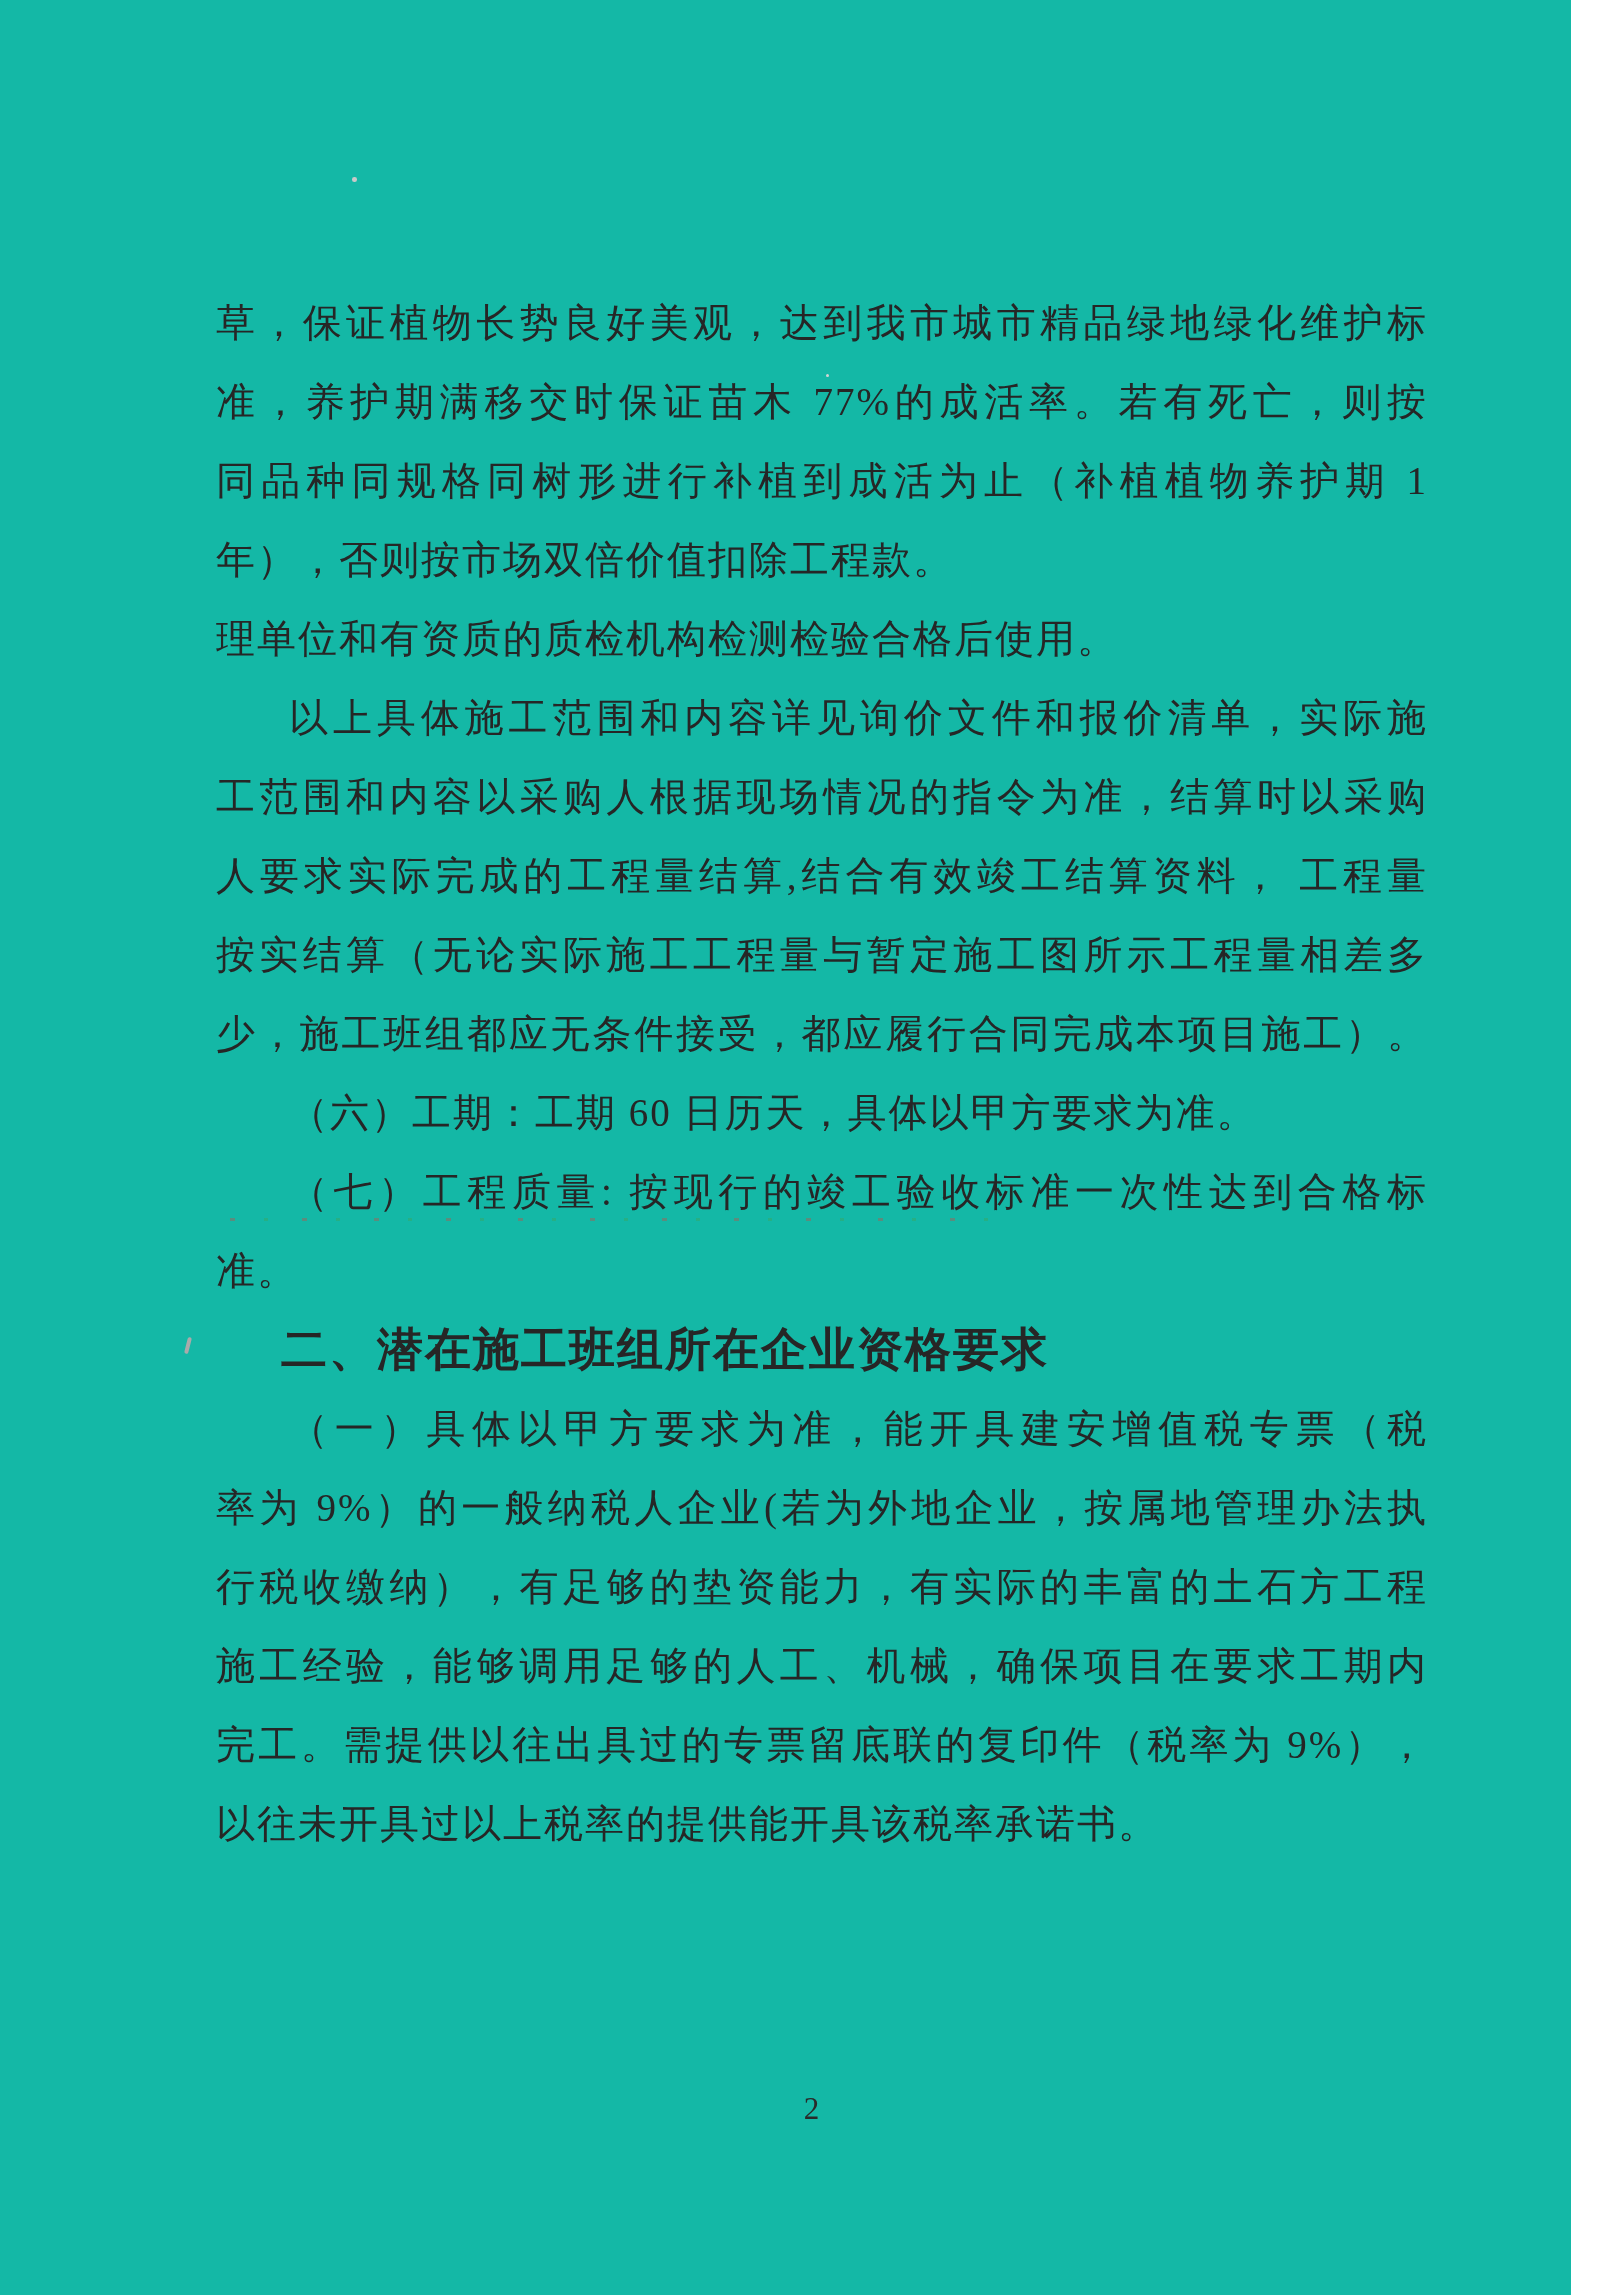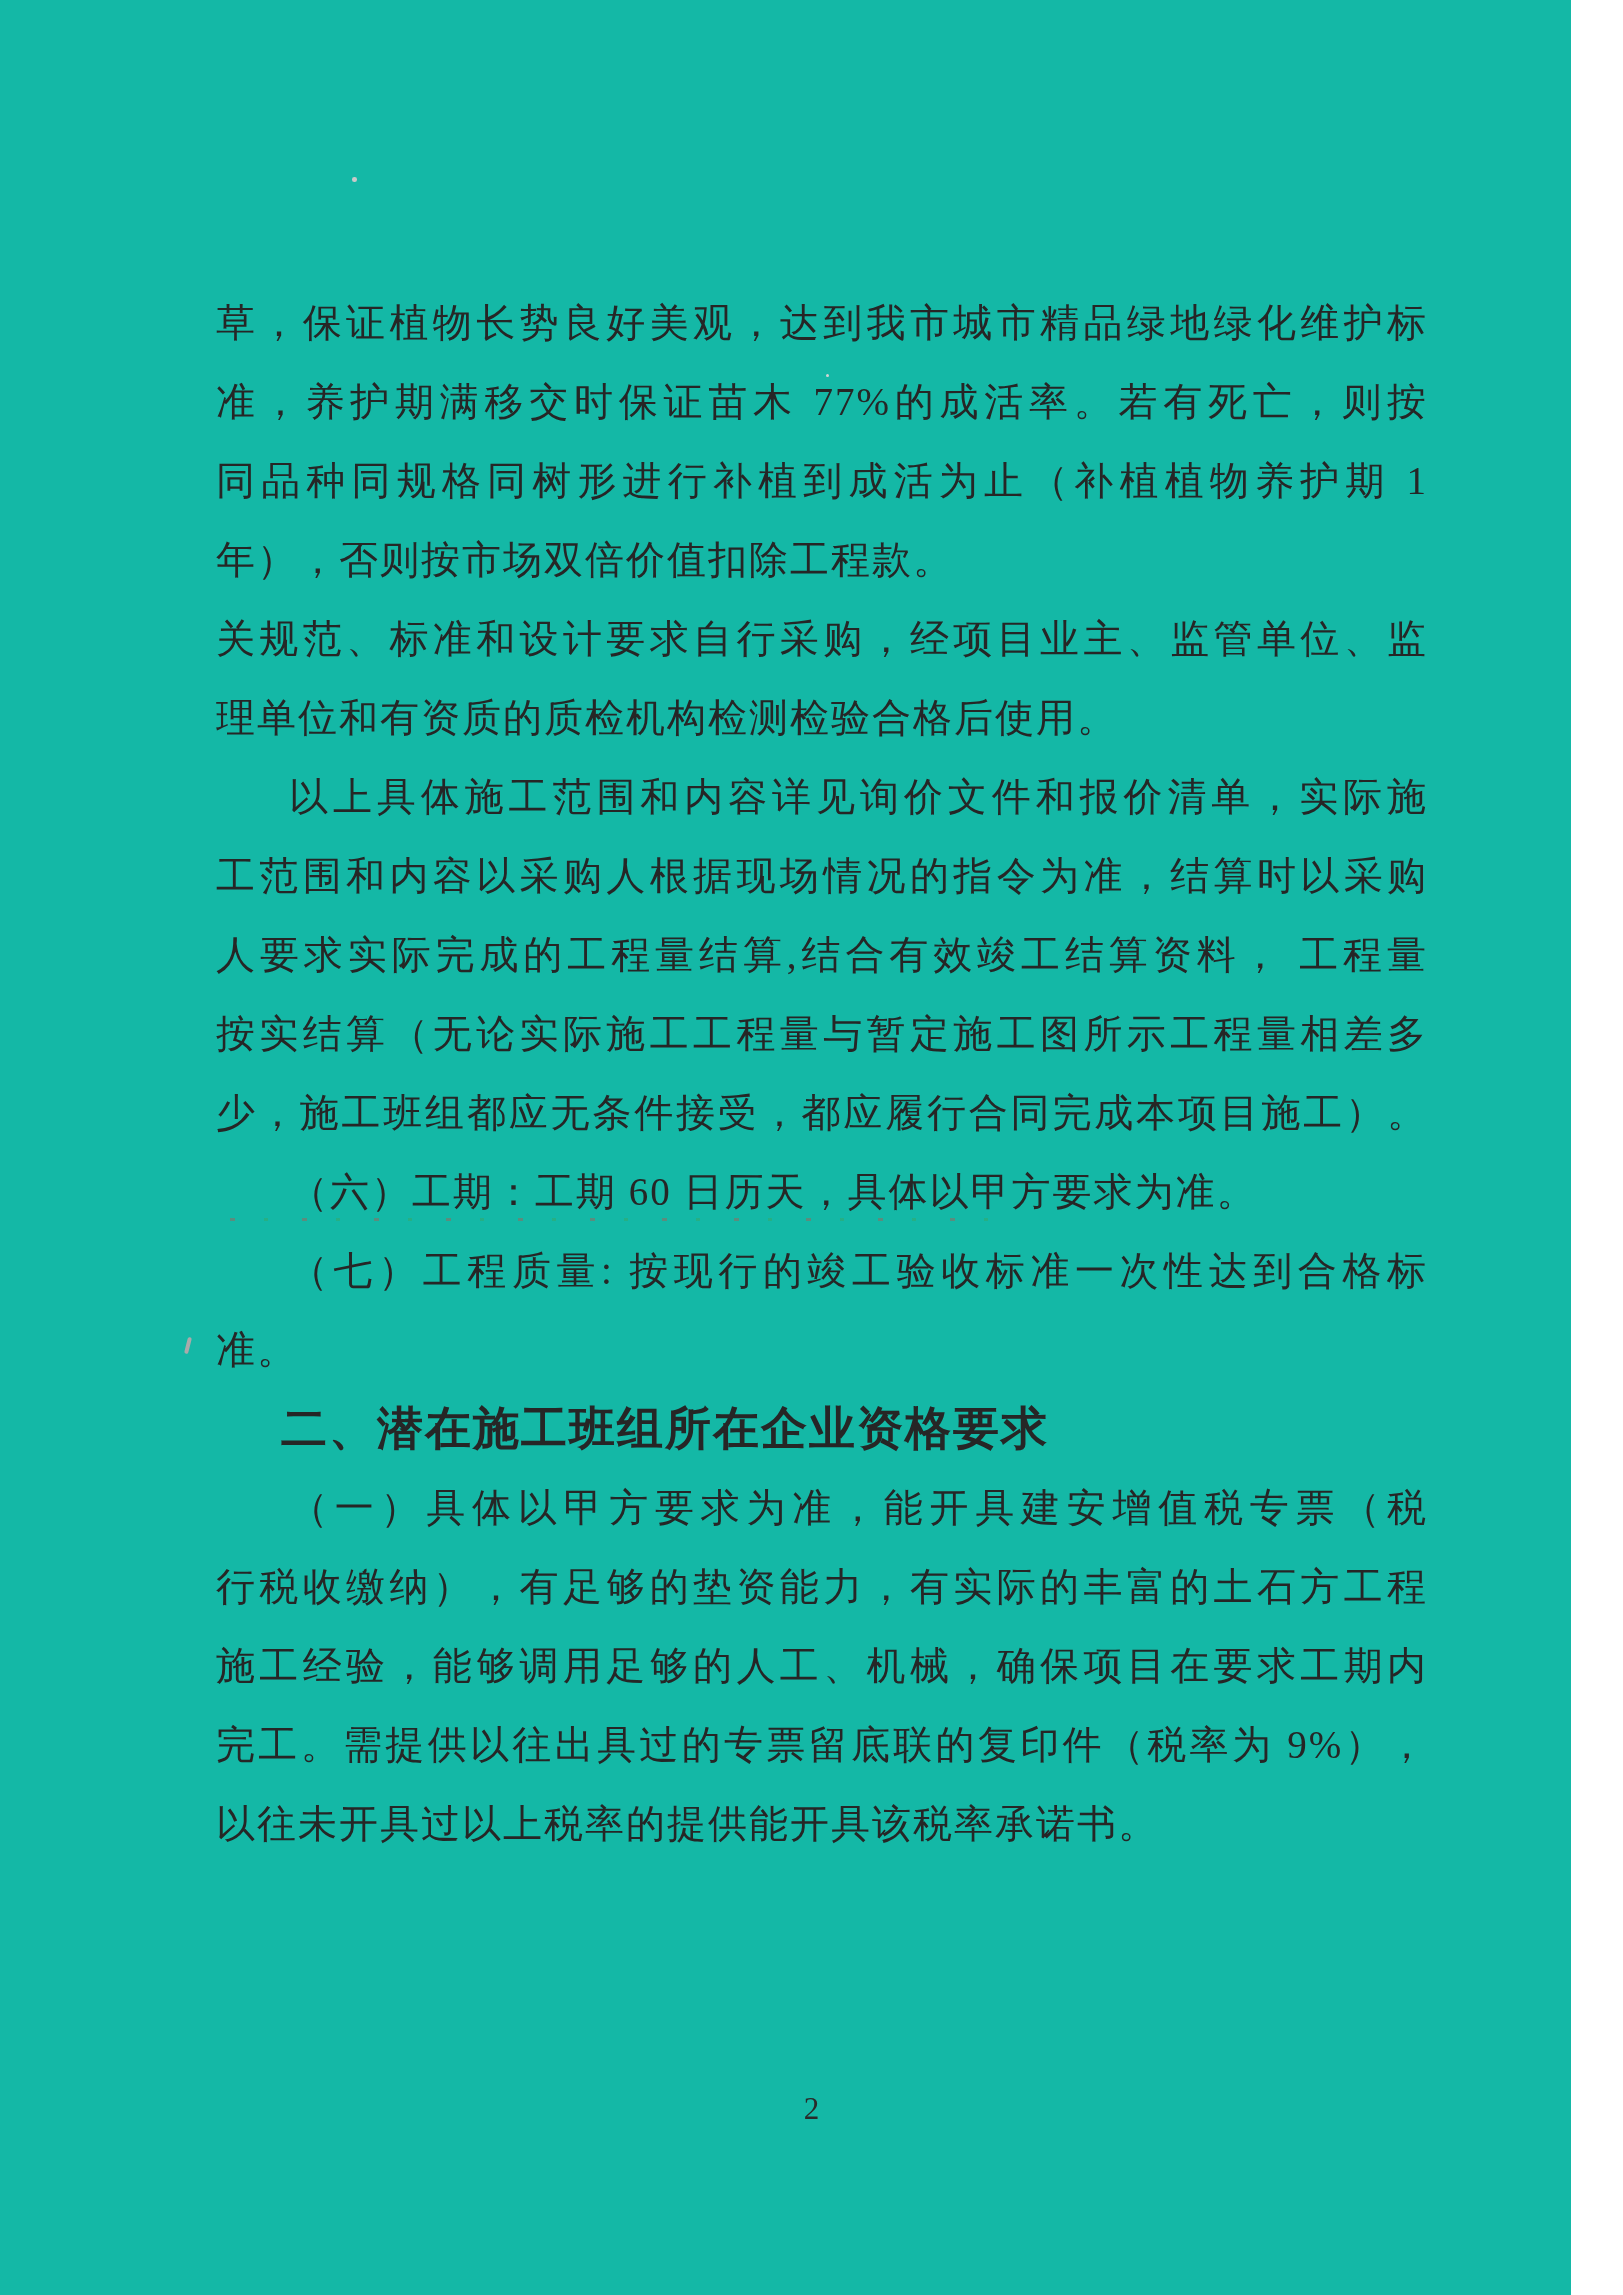--- a/index.html
+++ b/index.html
@@ -86,32 +86,32 @@
 </style>
 </head>
 <body>
 
 <div class="page">
   <div class="text-block">
       <div class="line stretch">草，保证植物长势良好美观，达到我市城市精品绿地绿化维护标</div>
       <div class="line stretch">准，养护期满移交时保证苗木 77%的成活率。若有死亡，则按</div>
       <div class="line stretch">同品种同规格同树形进行补植到成活为止（补植植物养护期 1</div>
       <div class="line">年），否则按市场双倍价值扣除工程款。</div>
-      <div class="line stretch">关规范、标准和设计要求自行采购，经项目业主、监管单位、监</div>
       <div class="line">理单位和有资质的质检机构检测检验合格后使用。</div>
       <div class="line indent stretch">以上具体施工范围和内容详见询价文件和报价清单，实际施</div>
       <div class="line stretch">工范围和内容以采购人根据现场情况的指令为准，结算时以采购</div>
       <div class="line stretch">人要求实际完成的工程量结算,结合有效竣工结算资料， 工程量</div>
       <div class="line stretch">按实结算（无论实际施工工程量与暂定施工图所示工程量相差多</div>
       <div class="line stretch">少，施工班组都应无条件接受，都应履行合同完成本项目施工）。</div>
       <div class="line indent">（六）工期：工期 60 日历天，具体以甲方要求为准。</div>
       <div class="line indent stretch">（七）工程质量: 按现行的竣工验收标准一次性达到合格标</div>
       <div class="line">准。</div>
       <div class="line indent bold">二、潜在施工班组所在企业资格要求</div>
       <div class="line indent stretch">（一）具体以甲方要求为准，能开具建安增值税专票（税</div>
+      <div class="line stretch">率为 9%）的一般纳税人企业(若为外地企业，按属地管理办法执</div>
       <div class="line stretch">行税收缴纳），有足够的垫资能力，有实际的丰富的土石方工程</div>
       <div class="line stretch">施工经验，能够调用足够的人工、机械，确保项目在要求工期内</div>
       <div class="line stretch">完工。需提供以往出具过的专票留底联的复印件（税率为 9%），</div>
       <div class="line">以往未开具过以上税率的提供能开具该税率承诺书。</div>
     </div>
   <div class="page-number">2</div>
   <div class="speck s1"></div>
   <div class="speck s2"></div>
   <div class="speck s3"></div>
   <div class="color-noise"></div>

